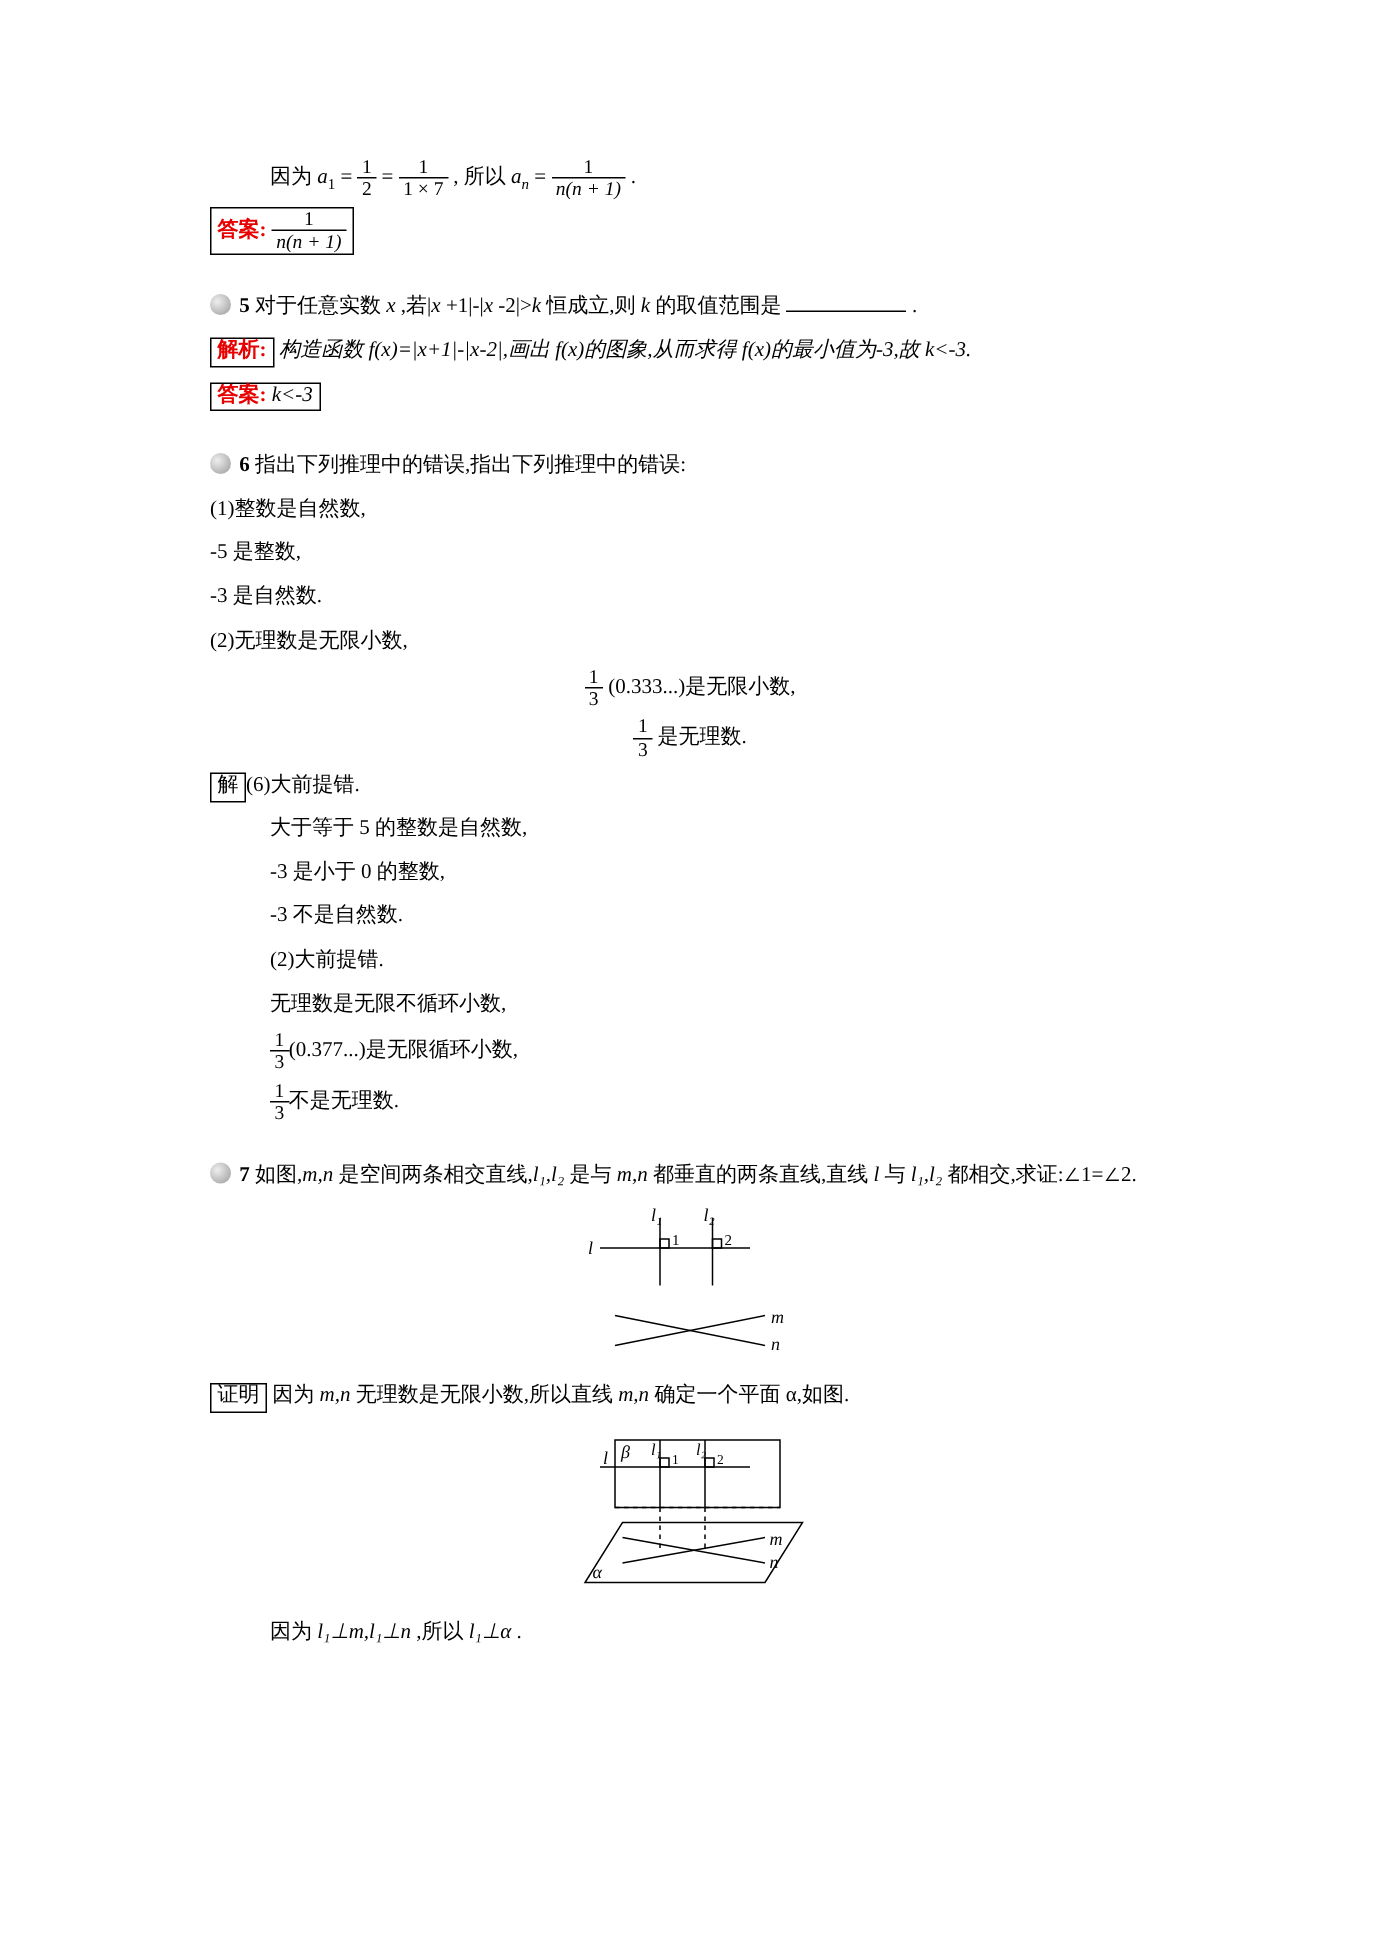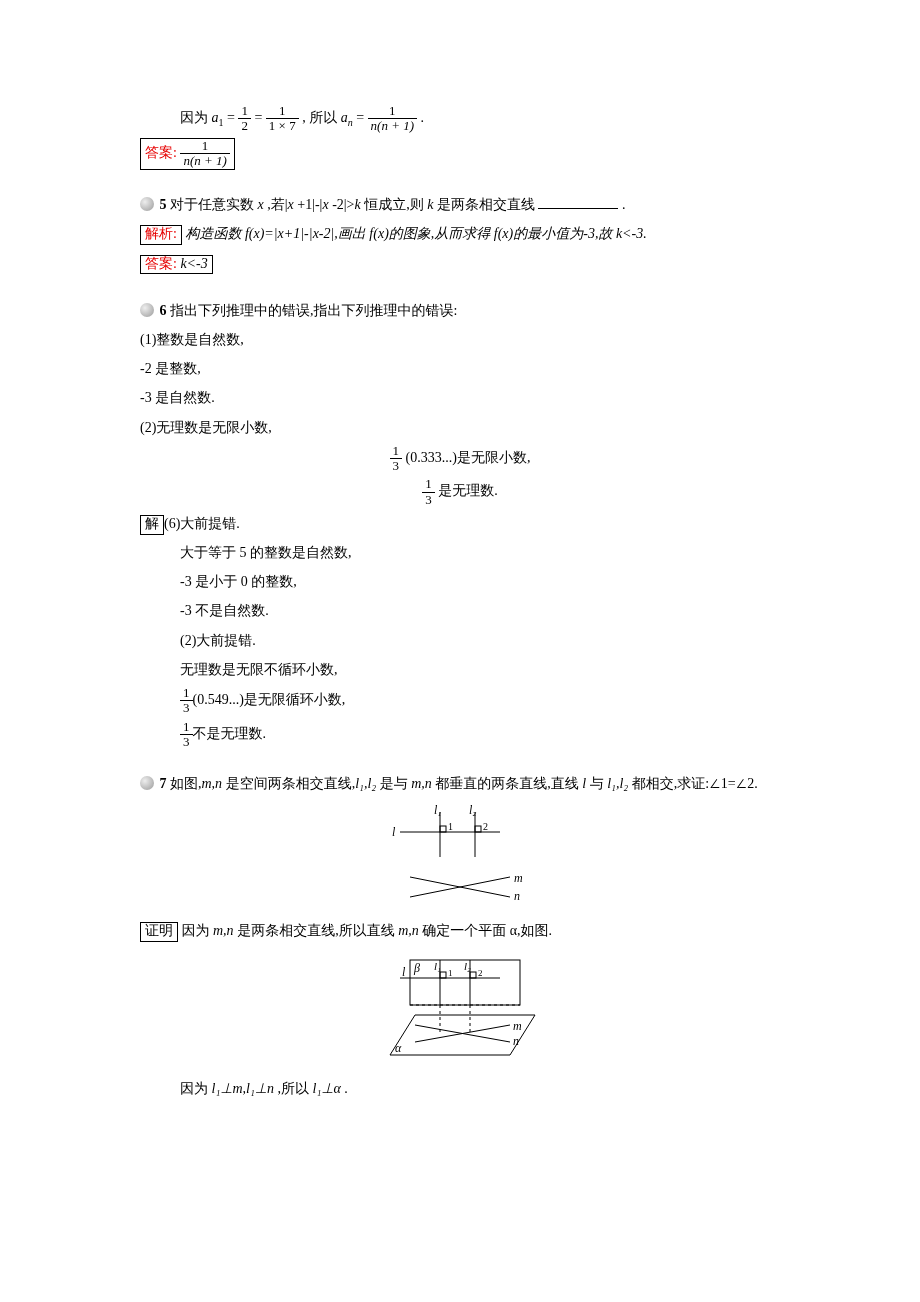--- a/index.html
+++ b/index.html
@@ -10,21 +10,21 @@
     background: #fff;
     margin: 0;
     padding: 100px 140px 60px 140px;
     width: 920px;
     box-sizing: border-box;
   }
   .line { margin: 4px 0; }
   .indent { padding-left: 40px; }
   .label {
     color: #e60000;
-    font-weight: normal;
+    font-weight: bold;
   }
   .box {
     border: 1px solid #000;
     padding: 0 4px 1px 4px;
     display: inline-block;
     line-height: 1.2;
   }
   .frac {
     display: inline-block;
     vertical-align: middle;
@@ -81,21 +81,21 @@
 <div style="height:14px"></div>
 
 <div class="line">
   <span class="qmark"></span>
   <span class="bold">5</span>
   <span> 对于任意实数 </span><span class="it">x</span>
   <span>,若|</span><span class="it">x</span>
   <span>+1|-|</span><span class="it">x</span>
   <span>-2|&gt;</span><span class="it">k</span>
   <span> 恒成立,则 </span><span class="it">k</span>
-  <span> 是两条相交直线</span>
+  <span> 的取值范围是</span>
   <span class="blank"></span>
   <span>.</span>
 </div>
 
 <div class="line">
   <span class="box">
     <span class="label">解析:</span>
   </span>
   <span class="it">构造函数 f(x)=|x+1|-|x-2|,画出 f(x)的图象,从而求得 f(x)的最小值为-3,故 k&lt;-3.</span>
 </div>
@@ -108,21 +108,21 @@
 </div>
 
 <div style="height:14px"></div>
 
 <div class="line">
   <span class="qmark"></span>
   <span class="bold">6</span>
   <span> 指出下列推理中的错误,指出下列推理中的错误:</span>
 </div>
 <div class="line">(1)整数是自然数,</div>
-<div class="line">-2 是整数,</div>
+<div class="line">-5 是整数,</div>
 <div class="line">-3 是自然数.</div>
 <div class="line">(2)无理数是无限小数,</div>
 
 <div class="line center">
   <span class="frac"><span class="num">1</span><span class="den">3</span></span>
   <span> (0.333...)是无限小数,</span>
 </div>
 <div class="line center">
   <span class="frac"><span class="num">1</span><span class="den">3</span></span>
   <span> 是无理数.</span>
@@ -130,21 +130,21 @@
 
 <div class="line">
   <span class="box">解</span><span>(6)大前提错.</span>
 </div>
 <div class="line indent">大于等于 5 的整数是自然数,</div>
 <div class="line indent">-3 是小于 0 的整数,</div>
 <div class="line indent">-3 不是自然数.</div>
 <div class="line indent">(2)大前提错.</div>
 <div class="line indent">无理数是无限不循环小数,</div>
 <div class="line indent">
-  <span class="frac"><span class="num">1</span><span class="den">3</span></span><span>(0.549...)是无限循环小数,</span>
+  <span class="frac"><span class="num">1</span><span class="den">3</span></span><span>(0.377...)是无限循环小数,</span>
 </div>
 <div class="line indent">
   <span class="frac"><span class="num">1</span><span class="den">3</span></span><span>不是无理数.</span>
 </div>
 
 <div style="height:14px"></div>
 
 <div class="line">
   <span class="qmark"></span>
   <span class="bold">7</span>
@@ -169,21 +169,21 @@
   <text x="103" y="28" font-size="10">2</text>
   <line x1="30" y1="75" x2="130" y2="95" stroke="#000"></line>
   <line x1="30" y1="95" x2="130" y2="75" stroke="#000"></line>
   <text x="134" y="80" font-size="12" font-style="italic">m</text>
   <text x="134" y="98" font-size="12" font-style="italic">n</text>
 </svg>
 
 <div class="line">
   <span class="box">证明</span>
   <span>因为 </span><span class="it">m,n</span>
-  <span> 是两条相交直线,所以直线 </span><span class="it">m,n</span>
+  <span> 无理数是无限小数,所以直线 </span><span class="it">m,n</span>
   <span> 确定一个平面 α,如图.</span>
 </div>
 
 <svg width="180" height="120">
   <rect x="40" y="10" width="110" height="45" fill="none" stroke="#000"></rect>
   <line x1="30" y1="28" x2="130" y2="28" stroke="#000"></line>
   <line x1="70" y1="10" x2="70" y2="55" stroke="#000"></line>
   <line x1="100" y1="10" x2="100" y2="55" stroke="#000"></line>
   <rect x="70" y="22" width="6" height="6" fill="none" stroke="#000"></rect>
   <rect x="100" y="22" width="6" height="6" fill="none" stroke="#000"></rect>

